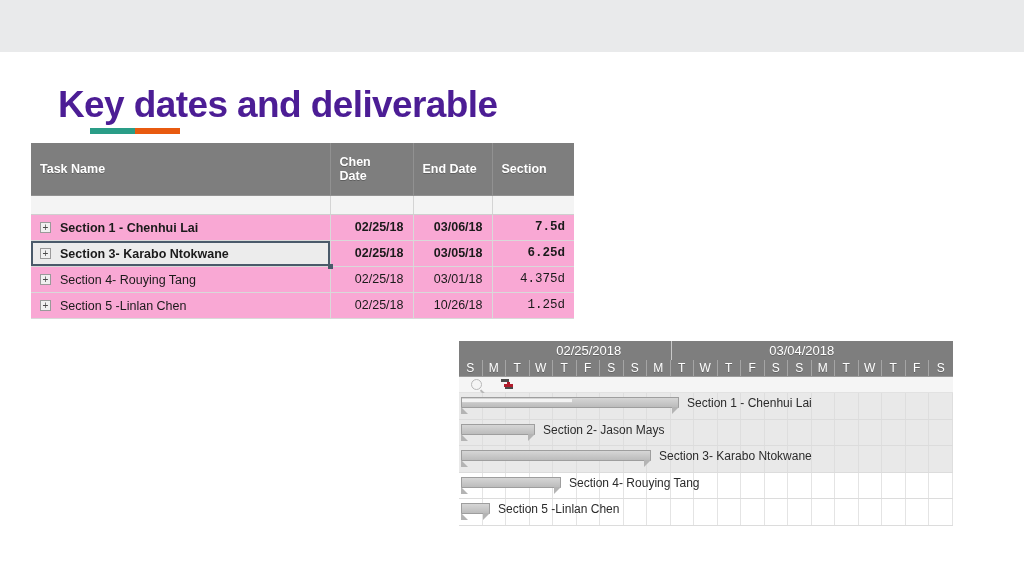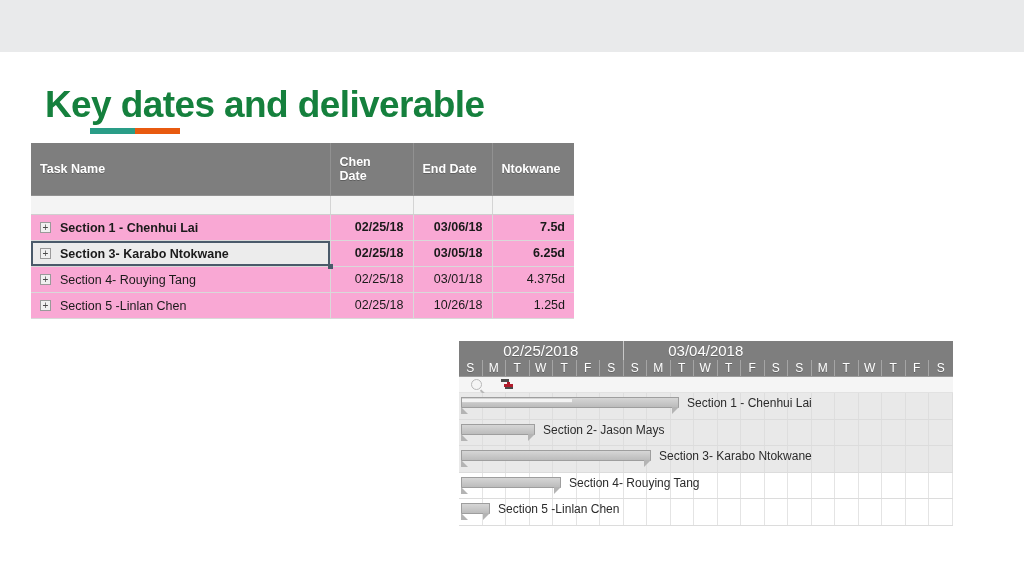--- a/index.html
+++ b/index.html
@@ -17,24 +17,24 @@
 
   
   .top-band {
     position: absolute; left: 0; top: 0;
     width: 1024px; height: 52px;
     background: #e9eaeb;
   }
 
   
   .slide-title {
-    position: absolute; left: 45px; top: 84px;
+    position: absolute; left: 58px; top: 84px;
     font-size: 37px;
     font-weight: bold;
-    color: #15803d;
+    color: #4c1d95;
     letter-spacing: -0.6px;
     white-space: nowrap;
   }
   .title-rule {
     position: absolute; left: 90px; top: 128px;
     width: 90px; height: 6px;
     display: flex;
   }
   .title-rule .seg-teal { width: 45px; height: 6px; background: #2a9d87; }
   .title-rule .seg-orange { width: 45px; height: 6px; background: #e85a10; }
@@ -80,21 +80,21 @@
   .task-table tbody tr.data-row td {
     height: 26px;
     padding: 0 9px;
     border-bottom: 1px solid #d9d9d9;
     border-right: 1px solid #d9d9d9;
     vertical-align: middle;
     white-space: nowrap;
     margin-top: 36px;
   }
   .task-table tbody tr.data-row td.last { border-right: none; }
-  .task-table tbody tr.data-row td.num { text-align: right; }
+  .task-table tbody tr.data-row td.num { text-align: right; font-family: Liberation Mono, monospace; }
   .task-table tbody tr.data-row td.date { text-align: right; padding-left: 6px; }
 
   .task-table tbody tr.summary td { font-weight: bold; }
 
   .expander {
     display: inline-block;
     width: 11px; height: 11px;
     line-height: 9px;
     text-align: center;
     font-size: 10px;
@@ -130,25 +130,26 @@
     overflow: hidden;
   }
   .gantt-weeks {
     display: flex;
     height: 19px;
     background: #7e7e7e;
   }
   .gantt-weeks .week {
     width: 164.5px;
     color: #ffffff;
-    font-size: 15px;
+    font-size: 13px;
     text-align: center;
     line-height: 19px;
     border-right: 1px solid #c9c9c9;
     text-shadow: 0 1px 0 rgba(0,0,0,0.22);
+    margin-left: 48px;
   }
   .gantt-weeks .week:last-child { border-right: none; }
 
   .gantt-days {
     display: flex;
     height: 17px;
     background: #7e7e7e;
     border-bottom: 1px solid #9b9b9b;
   }
   .gantt-days .day {
@@ -266,21 +267,21 @@
         <col class="c-dur">
     </colgroup>
     <thead>
       <tr>
         <th>Task Name</th>
         <th>
           <span class="two-line">Chen</span>
           <span class="two-line">Date</span>
         </th>
         <th>End Date</th>
-        <th class="last">Ntokwane</th>
+        <th class="last">Section</th>
       </tr>
     </thead>
     <tbody>
       <tr class="filter-row">
         <td></td>
         <td></td>
         <td></td>
         <td class="last"></td>
       </tr>
 

